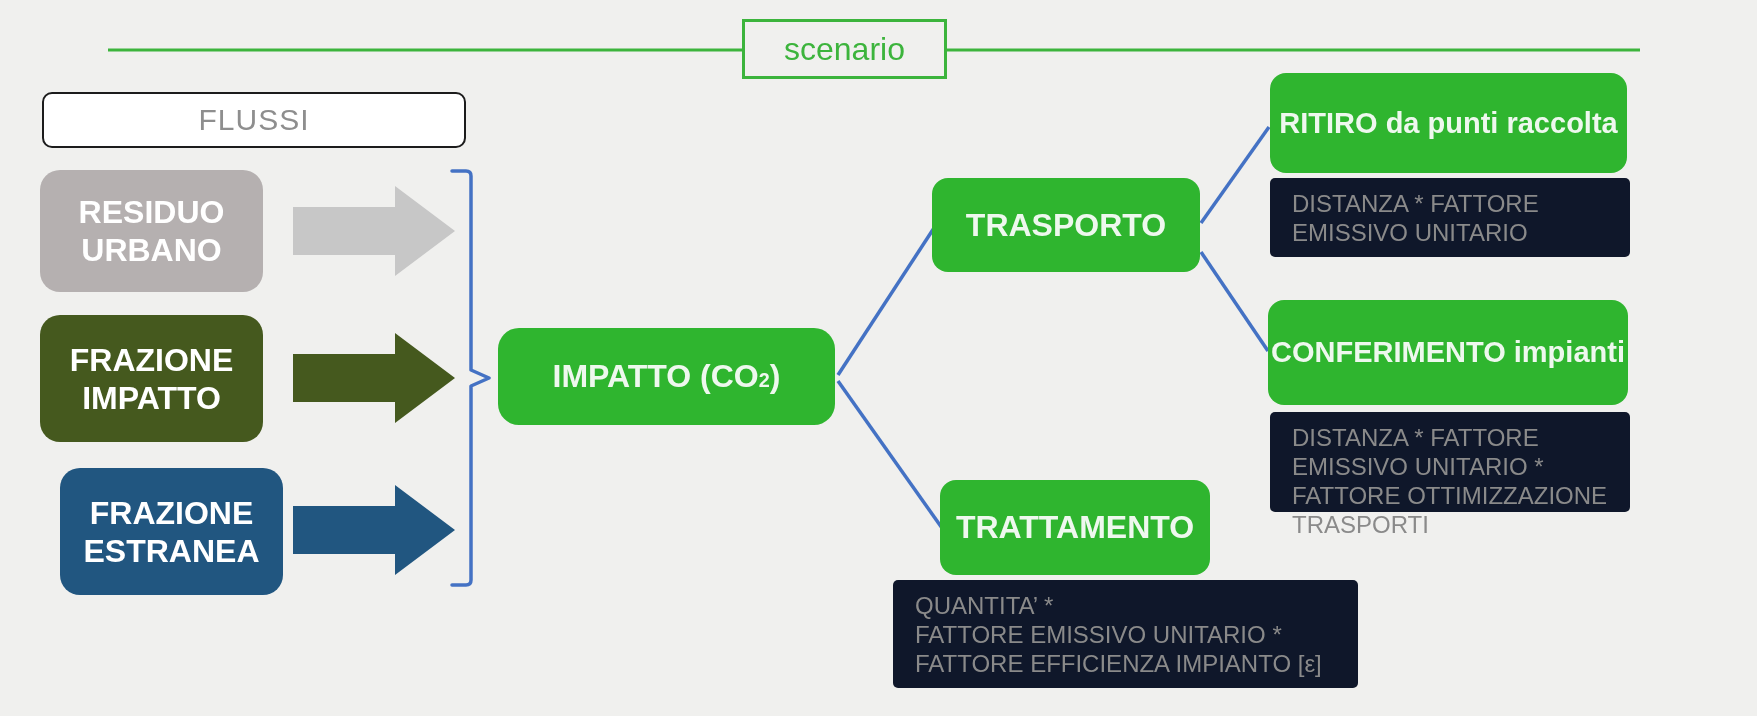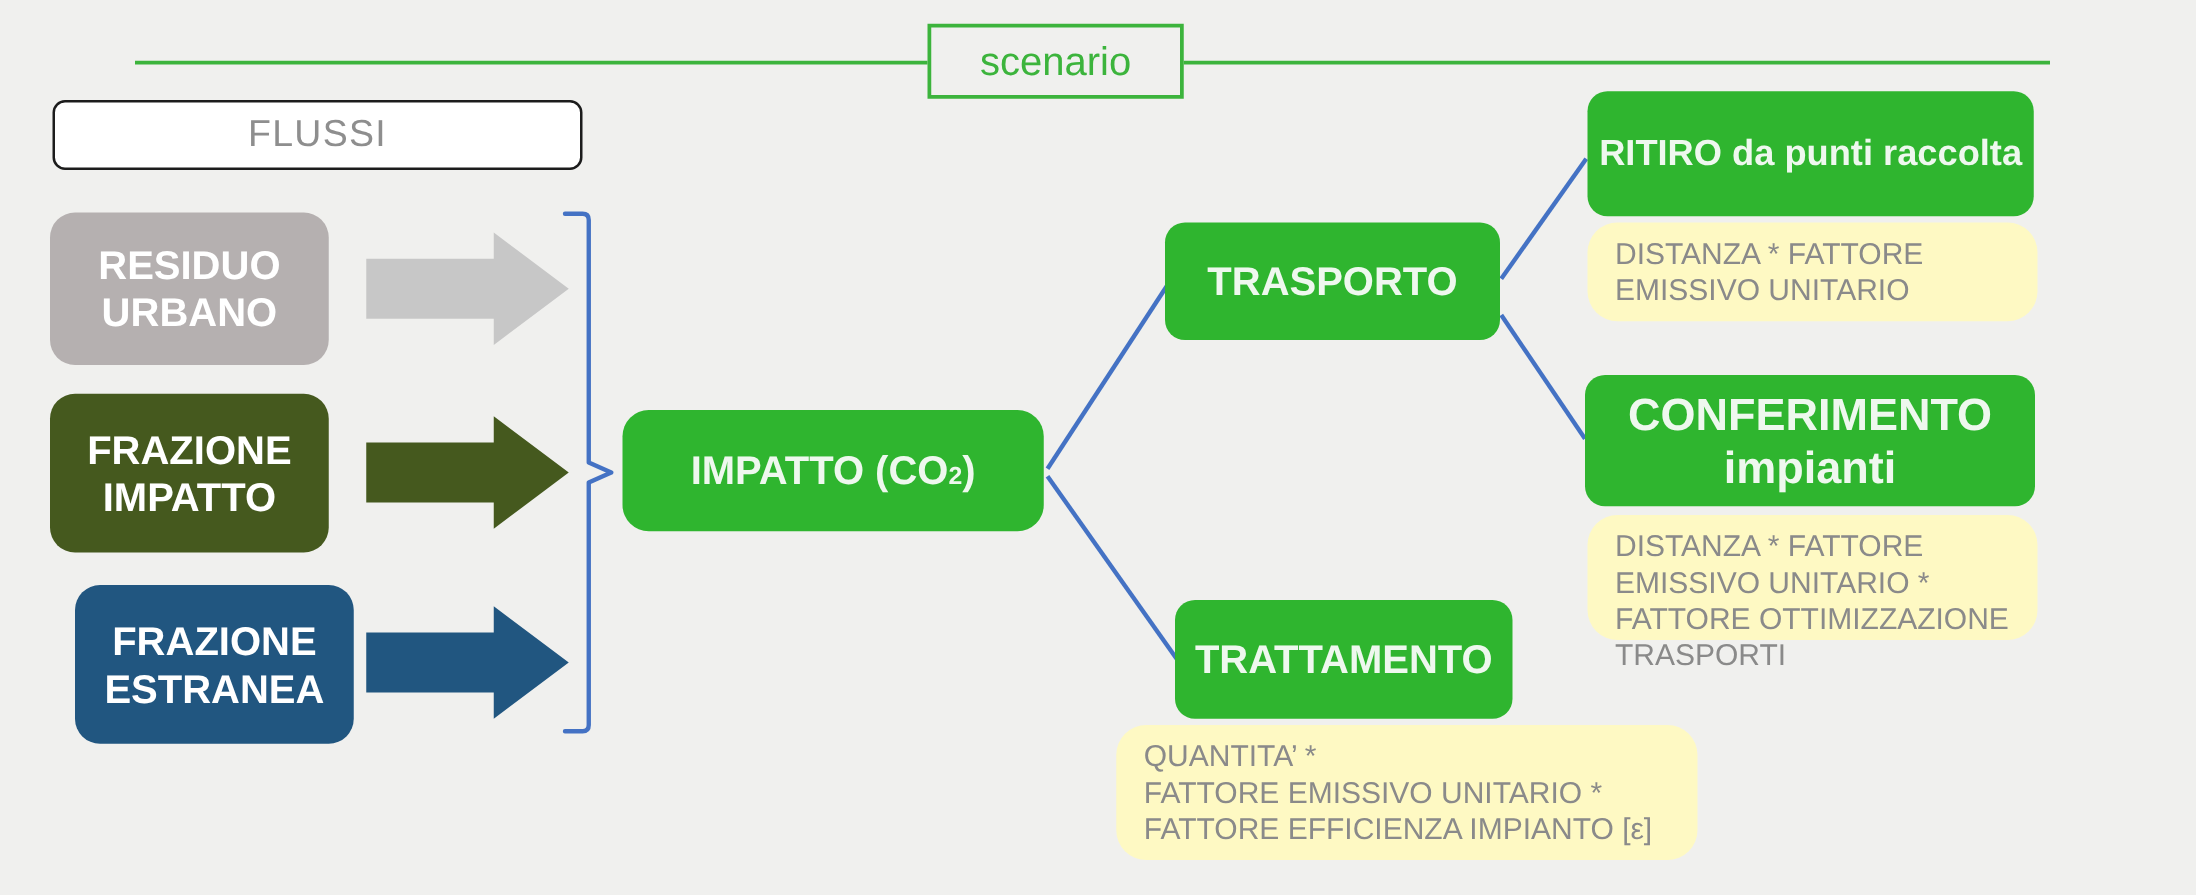--- a/index.html
+++ b/index.html
@@ -23,44 +23,44 @@
     font-family:"Liberation Sans","DejaVu Sans",sans-serif;
   }
   .overlay{position:absolute;left:0;top:0;width:1757px;height:716px;}
   .box{position:absolute;box-sizing:border-box;display:flex;align-items:center;justify-content:center;text-align:center;}
   .scenario{
     left:742px;top:19px;width:205px;height:60px;
     border:3px solid var(--green);background:var(--bg);
     color:var(--green);font-size:32px;font-weight:400;
   }
   .flussi{
-    left:42px;top:80px;width:424px;height:56px;
+    left:42px;top:92px;width:424px;height:56px;
     background:#ffffff;border:2.5px solid var(--flussi-border);border-radius:10px;
     color:var(--flussi-text);font-size:30px;letter-spacing:1px;
   }
   .flow{
     left:40px;width:223px;border-radius:20px;
     color:#ffffff;font-weight:700;font-size:32px;line-height:38px;
     padding:0 28px;
   }
   .flow-residuo{top:170px;height:122px;background:var(--gray-box);}
   .flow-organica{top:315px;height:127px;background:var(--dark-green);}
   .flow-estranea{top:468px;height:127px;background:var(--dark-blue);margin-left:20px;}
   .gnode{
     background:var(--green-box);border-radius:16px;
     color:var(--green-box-text);font-weight:700;
   }
   .impatto{left:498px;top:328px;width:337px;height:97px;font-size:32px;border-radius:21px;}
   .impatto .sub{font-size:0.62em;}
   .trasporto{left:932px;top:178px;width:268px;height:94px;font-size:32px;}
   .trattamento{left:940px;top:480px;width:270px;height:95px;font-size:32px;}
   .ritiro{left:1270px;top:73px;width:357px;height:100px;font-size:29px;}
-  .conferimento{left:1268px;top:300px;width:360px;height:105px;font-size:36px;}
+  .conferimento{left:1268px;top:300px;width:360px;height:105px;font-size:29px;}
   .formula{
-    position:absolute;box-sizing:border-box;background:#fef9c3;border-radius:24px;
+    position:absolute;box-sizing:border-box;background:#0f172a;border-radius:5px;
     color:var(--formula-text);font-size:24px;line-height:29px;
     padding:11px 22px;text-align:left;
   }
   .formula-ritiro{left:1270px;top:178px;width:360px;height:79px;}
   .formula-conferimento{left:1270px;top:412px;width:360px;height:100px;}
   .formula-trattamento{left:893px;top:580px;width:465px;height:108px;}
   .formula .line{display:block;}
 </style>
 </head>
 <body>

